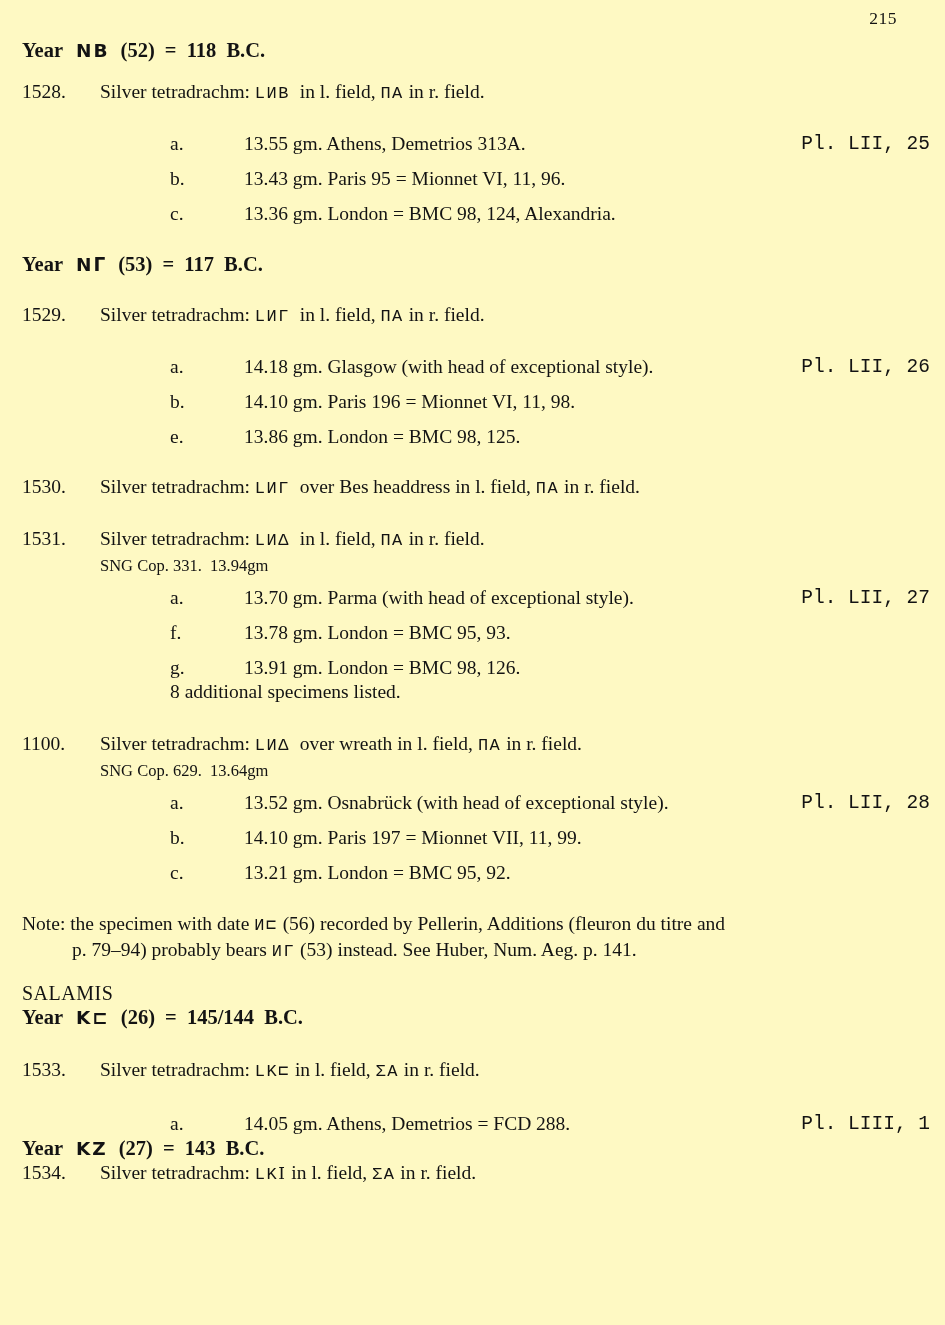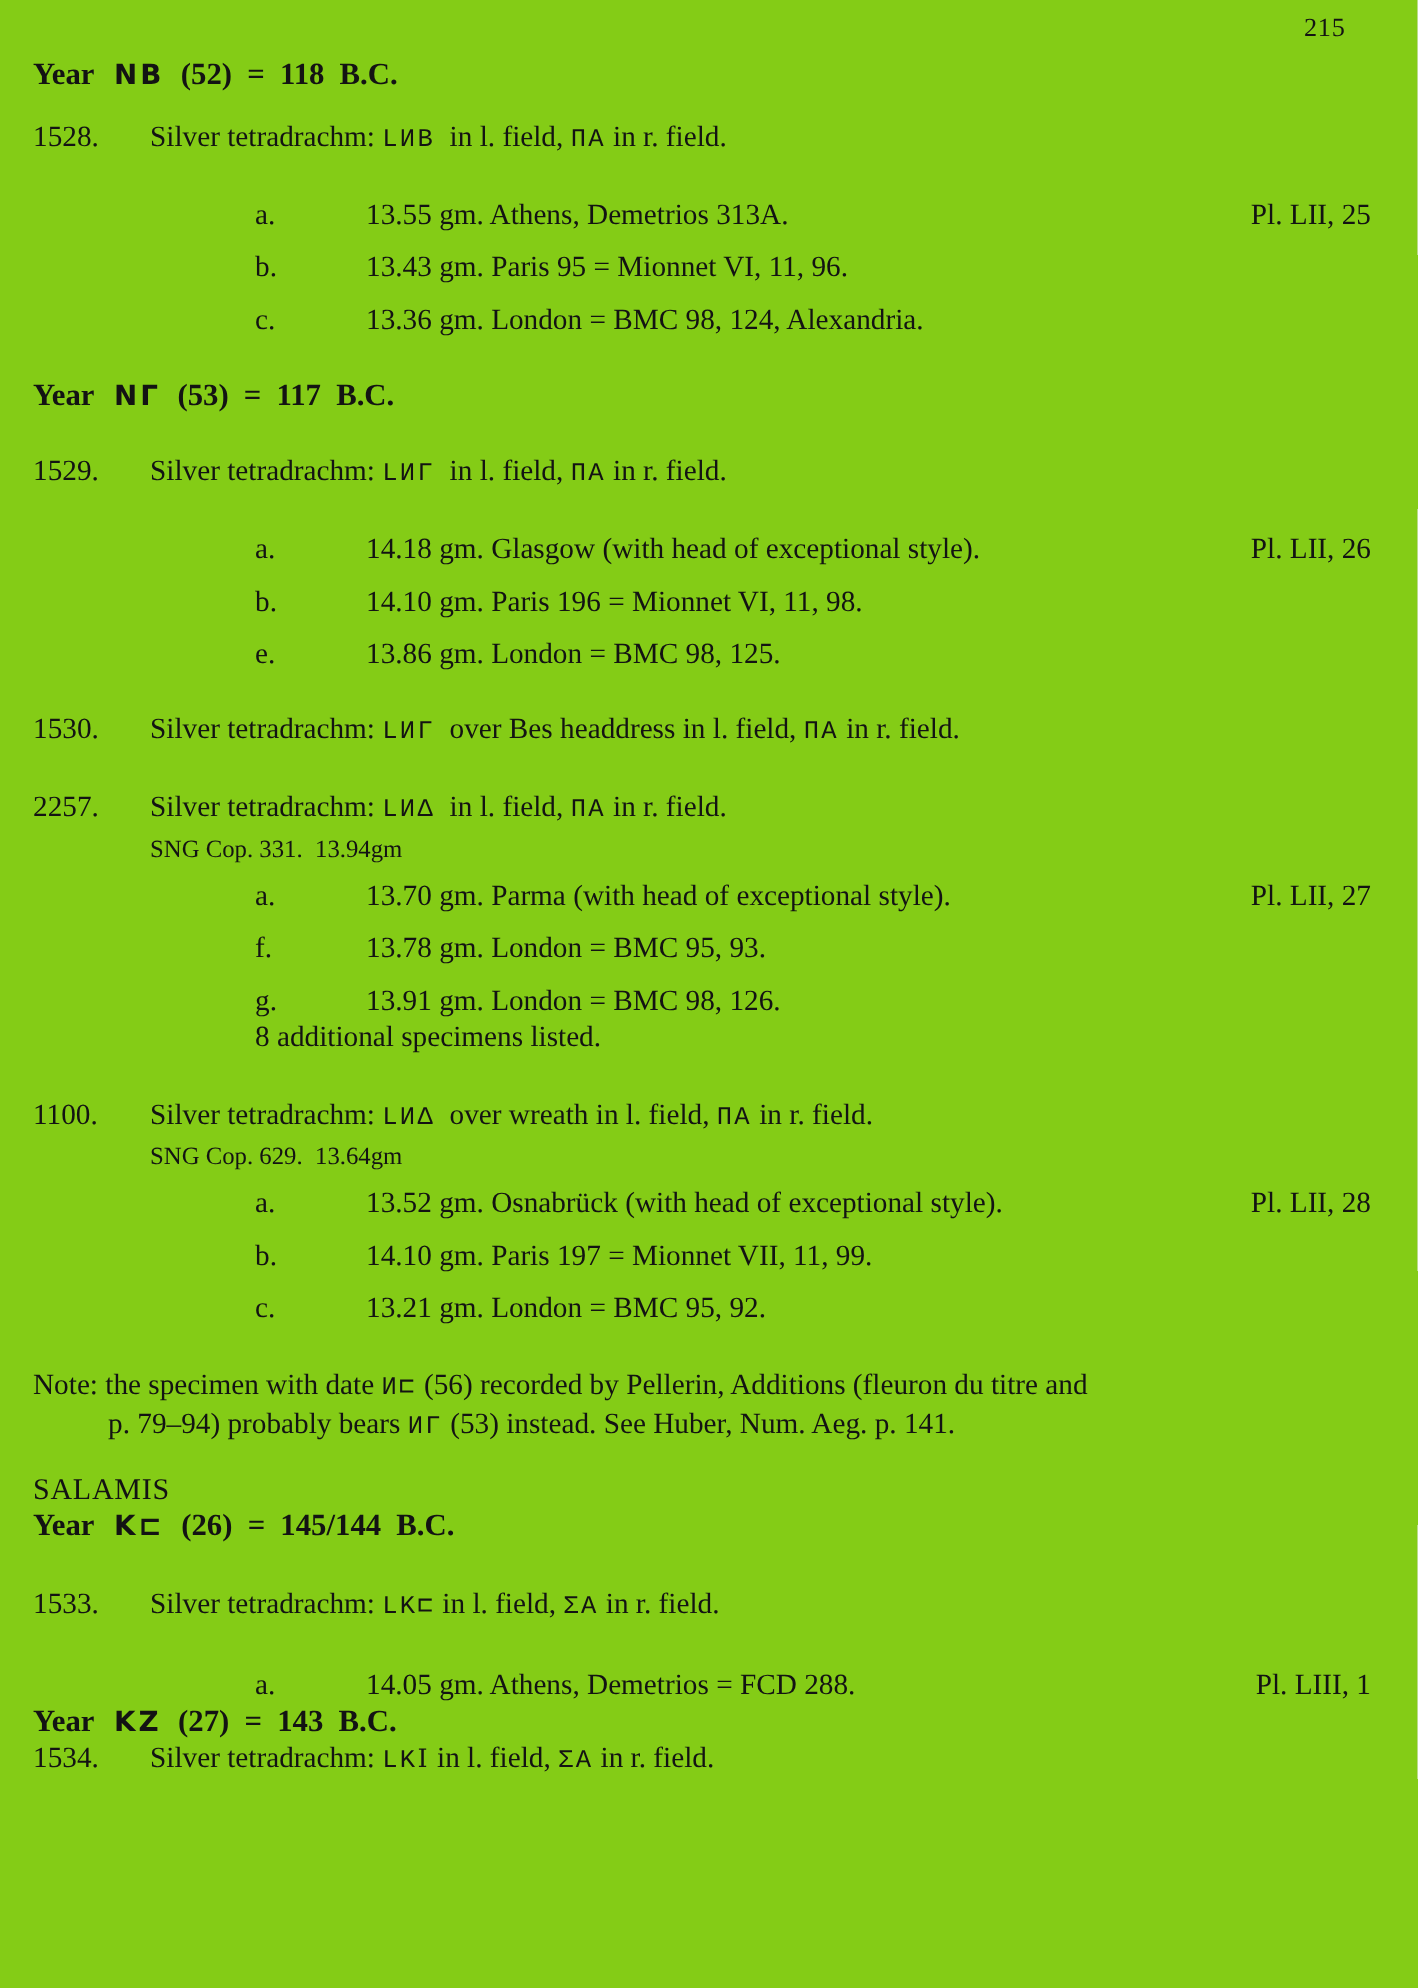--- a/index.html
+++ b/index.html
@@ -1,19 +1,19 @@
 <!DOCTYPE html>
 <html><head>
 <meta charset="utf-8">
 <style>
   html,body{margin:0;padding:0;background:#e8e8e6;}
   .page{
     position:relative;
     width:945px;height:1325px;
-    background:#84cc16;
+    background:#fef9c3;
     color:#131313;
     font-family:"Liberation Serif", serif;
     font-size:19.5px;
     line-height:24px;
     box-sizing:border-box;
     padding:8px 15px 0 22px;
     overflow:hidden;
   }
   .pagenum{position:absolute;top:6px;right:48px;font-size:17.5px;letter-spacing:.5px;}
   
@@ -21,21 +21,21 @@
   .yh-letters{font-family:"DejaVu Sans","Liberation Sans",sans-serif;font-size:18.5px;letter-spacing:2px;margin:0 11px 0 13px;}
   .yh-rest{word-spacing:5px;}
   
   .entry-head{white-space:nowrap;}
   .entry-no{display:inline-block;width:78px;}
   .legend{font-family:Liberation Mono, monospace;font-size:17px;letter-spacing:1.5px;}
   .legend-serif{font-family:"DejaVu Serif","Liberation Serif",serif;font-size:17px;letter-spacing:1.5px;}
   .subnote{font-size:16.5px;line-height:19px;padding-left:78px;}
   .spec-row{position:relative;padding-left:148px;line-height:24px;white-space:nowrap;margin-top:11px;}
   .spec-letter{display:inline-block;width:74px;}
-  .plate{position:absolute;right:16px;top:0;}
+  .plate{position:absolute;right:0;top:0;font-family:Liberation Mono, monospace;}
   .spec-footer{padding-left:148px;line-height:24px;}
   
   .note-line{white-space:nowrap;}
   .note-l2{padding-left:50px;}
   .place{font-size:20px;letter-spacing:.5px;}
   
   .mt3{margin-top:3px}.mt5{margin-top:5px}.mt6{margin-top:6px}
   .mt17{margin-top:17px}.mt24{}.mt26{margin-top:26px}
   .mt27{margin-top:27px}.mt28{margin-top:28px}.mt30{margin-top:30px}
   .mt33{margin-top:33px}.mt45{margin-top:45px}
@@ -68,21 +68,21 @@
       <div class="spec-row"><span class="spec-letter">e.</span><span>13.86 gm. London = BMC 98, 125.</span></div>
     </div>
   </div>
 
   <div>
     <div class="entry-head mt26"><span class="entry-no">1530.</span><span><span>Silver tetradrachm: </span><span class="legend">LИΓ</span><span>&nbsp; over Bes headdress in l. field, </span><span class="legend">ΠA</span><span> in r. field.</span></span></div>
   </div>
 
 
   <div>
-    <div class="entry-head mt26"><span class="entry-no">2257.</span><span><span>Silver tetradrachm: </span><span class="legend">LИΔ</span><span>&nbsp; in l. field, </span><span class="legend">ΠA</span><span> in r. field.</span></span></div>
+    <div class="entry-head mt26"><span class="entry-no">1531.</span><span><span>Silver tetradrachm: </span><span class="legend">LИΔ</span><span>&nbsp; in l. field, </span><span class="legend">ΠA</span><span> in r. field.</span></span></div>
     <div class="subnote mt3">SNG Cop. 331.&nbsp; 13.94gm</div>
     <div class="mt6">
       <div class="spec-row"><span class="spec-letter">a.</span><span>13.70 gm. Parma (with head of exceptional style).</span><span class="plate">Pl. LII, 27</span></div>
       <div class="spec-row"><span class="spec-letter">f.</span><span>13.78 gm. London = BMC 95, 93.</span></div>
       <div class="spec-row"><span class="spec-letter">g.</span><span>13.91 gm. London = BMC 98, 126.</span></div>
       <div class="spec-footer">8 additional specimens listed.</div>
     </div>
   </div>
 
   <div>

